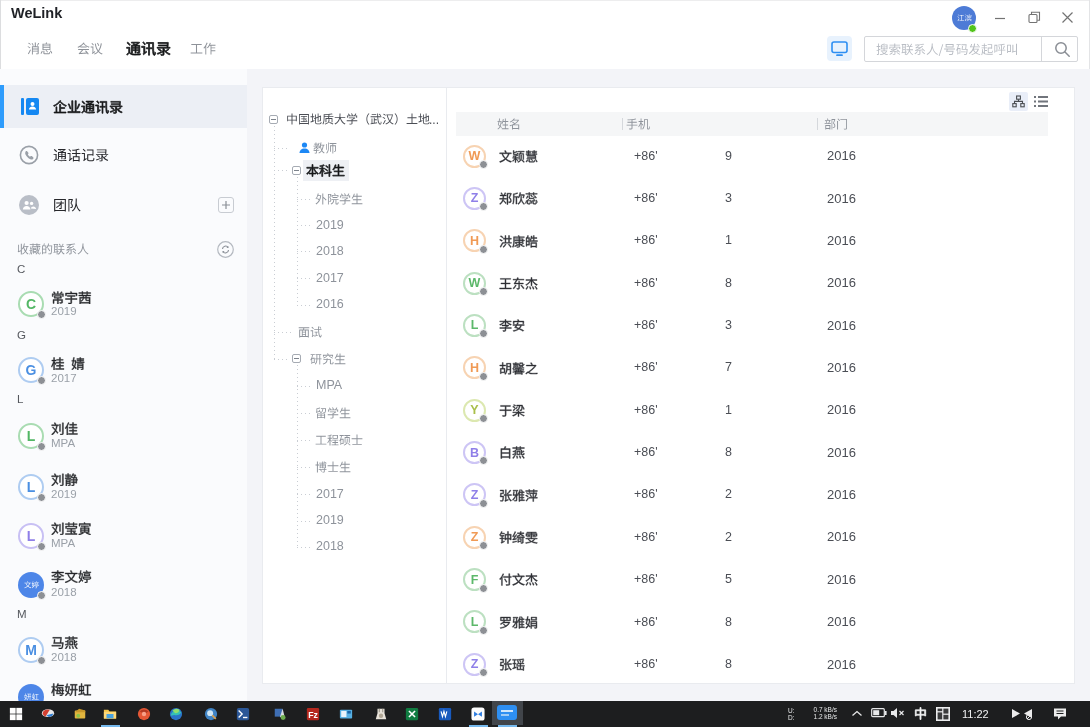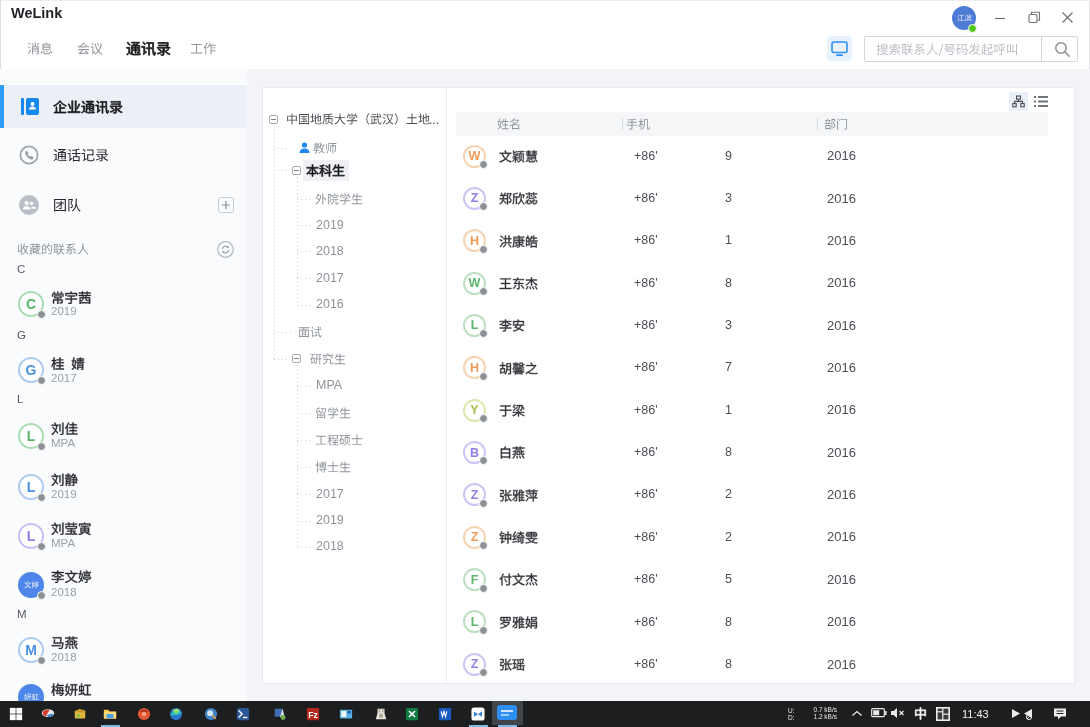--- a/index.html
+++ b/index.html
@@ -664,21 +664,21 @@
     </div>
     <svg class="abs" style="left:935px;top:706px" width="16" height="16" viewBox="0 0 16 16">
       <rect x="1" y="1" width="14" height="14" fill="#ecedee"></rect>
       <g fill="#3a3b3c">
         <rect x="2.6" y="2.6" width="4.6" height="2.6"></rect>
         <rect x="8.4" y="2.6" width="5" height="5"></rect>
         <rect x="2.6" y="6.4" width="4.6" height="7"></rect>
         <rect x="8.4" y="8.8" width="5" height="4.6"></rect>
       </g>
     </svg>
-    <div class="abs" style="left:962px;top:705.8px;font:400 11px 'Liberation Sans',sans-serif;color:#f2f3f4;line-height:16px;white-space:nowrap">11:43</div>
+    <div class="abs" style="left:962px;top:705.8px;font:400 11px 'Liberation Sans',sans-serif;color:#f2f3f4;line-height:16px;white-space:nowrap">11:22</div>
     <svg class="abs" style="left:1010px;top:707px" width="24" height="13" viewBox="0 0 24 13">
       <path d="M2 2l8 4.5L2 11zM22 2l-8 4.5L22 11z" fill="#ececec"></path>
       <circle cx="19" cy="10" r="2.6" fill="none" stroke="#ececec" stroke-width="1"></circle>
       <path d="M17 12l4.5-4.5" stroke="#ececec" stroke-width="1"></path>
     </svg>
     <svg class="abs" style="left:1053px;top:707px" width="14" height="13" viewBox="0 0 14 13">
       <path d="M1 1.5h12v8H8l-3 3v-3H1z" fill="#ececec"></path>
       <path d="M3.5 4h7M3.5 6.5h7" stroke="#1d1e1f" stroke-width="1"></path>
     </svg>
   </div>

